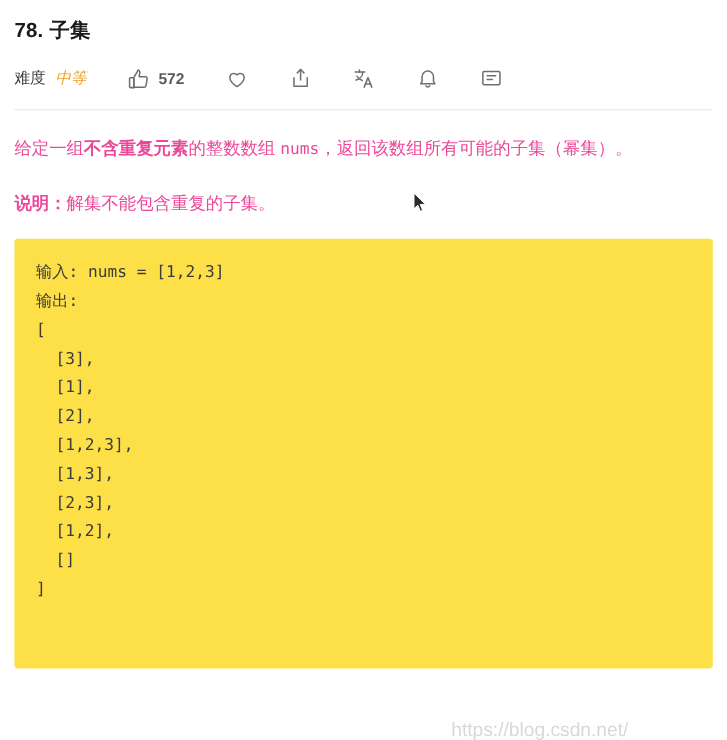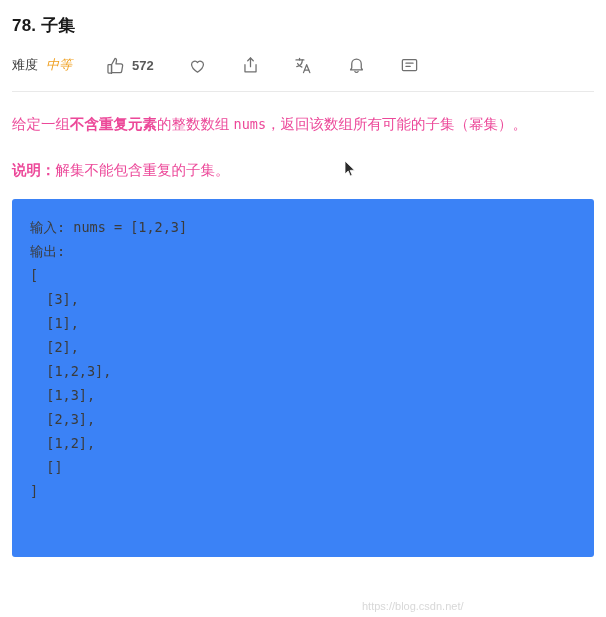--- a/index.html
+++ b/index.html
@@ -92,21 +92,21 @@
   }
   .section-label {
     font-weight: bold;
   }
   .para.note { margin-top: 18px; }
   .para.example { margin-top: 20px; font-weight: bold; }
 
   
   .code-block {
     margin-top: 14px;
-    background: #3b82f6;
+    background: #fde047;
     border-radius: 3px;
     padding: 16px 18px 10px 18px;
     font-family: "DejaVu Sans Mono", monospace;
     font-size: 13.5px;
     line-height: 24px;
     color: #3b3b3b;
     white-space: pre;
     overflow: hidden;
     height: 358px;
     box-sizing: border-box;
@@ -118,23 +118,23 @@
     left: 344px;
     top: 146px;
     width: 12px;
     height: 18px;
     pointer-events: none;
   }
 
   
   .wm-url {
     position: absolute;
-    left: 362px;
+    left: 376px;
     top: 586px;
-    font-size: 11px;
+    font-size: 16px;
     color: #d8d8d8;
     font-family: "Liberation Sans", sans-serif;
   }
   .wm-brand {
     position: absolute;
     right: 12px;
     top: 584px;
     display: flex;
     align-items: center;
     gap: 5px;

